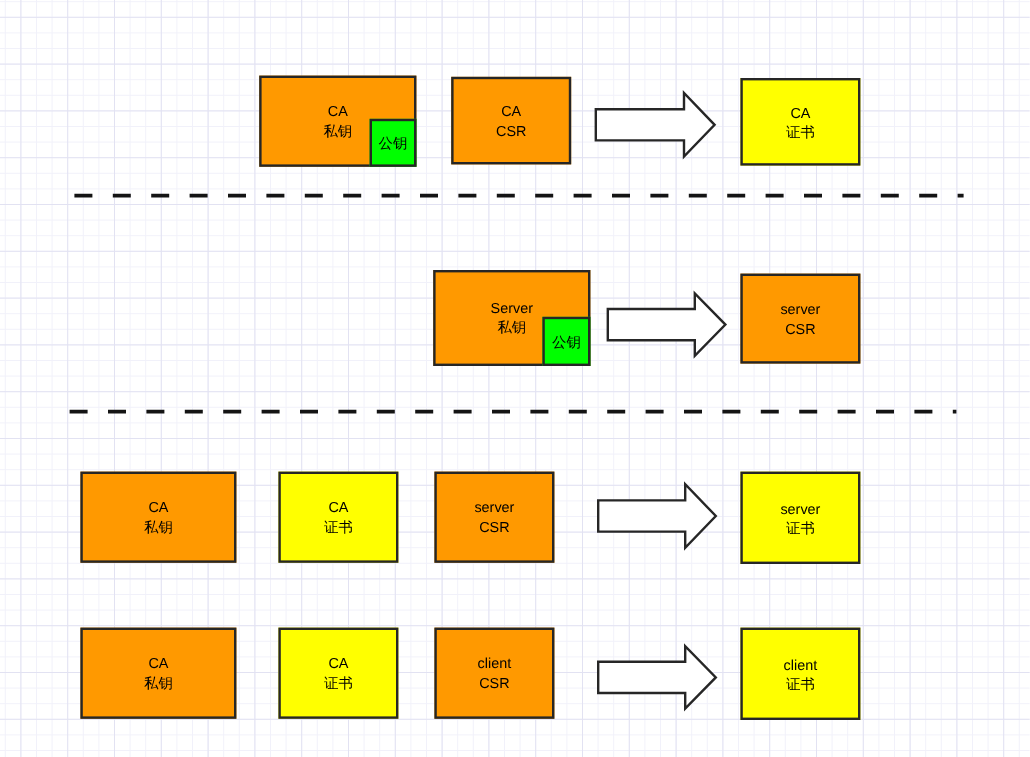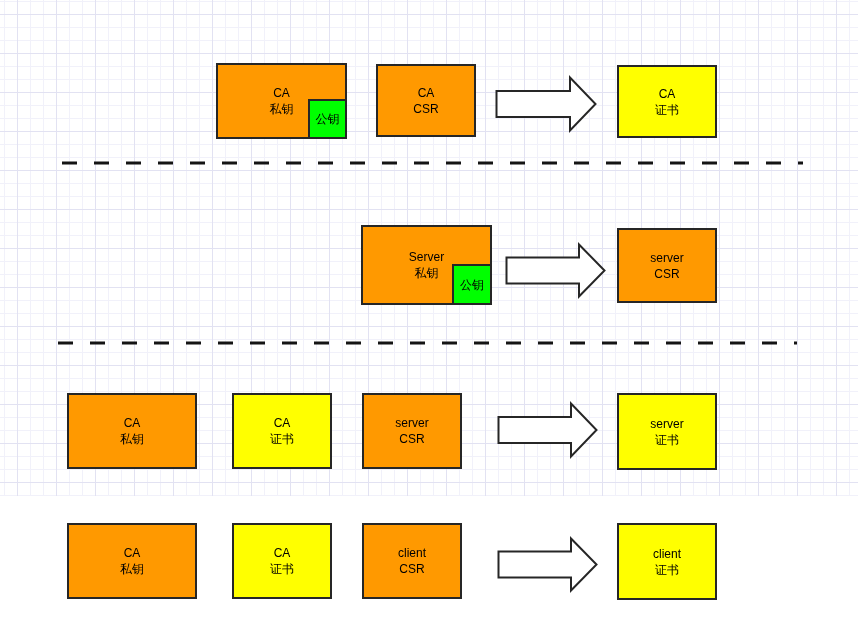--- a/index.html
+++ b/index.html
@@ -8,21 +8,21 @@
   }
   body {
     width: 858px;
     height: 631px;
     overflow: hidden;
     font-family: "Liberation Sans", "DejaVu Sans", sans-serif;
   }
   .canvas {
     position: relative;
     width: 858px;
-    height: 496px;
+    height: 631px;
     background-color: #ffffff;
     background-image:
       linear-gradient(to right, #e2e2f2 1px, transparent 1px),
       linear-gradient(to bottom, #e2e2f2 1px, transparent 1px),
       linear-gradient(to right, #f1f1fa 1px, transparent 1px),
       linear-gradient(to bottom, #f1f1fa 1px, transparent 1px);
     background-size: 39px 39px, 39px 39px, 13px 13px, 13px 13px;
     background-position: 17px 14px, 17px 14px, 4px 1px, 4px 1px;
   }
   .node {

